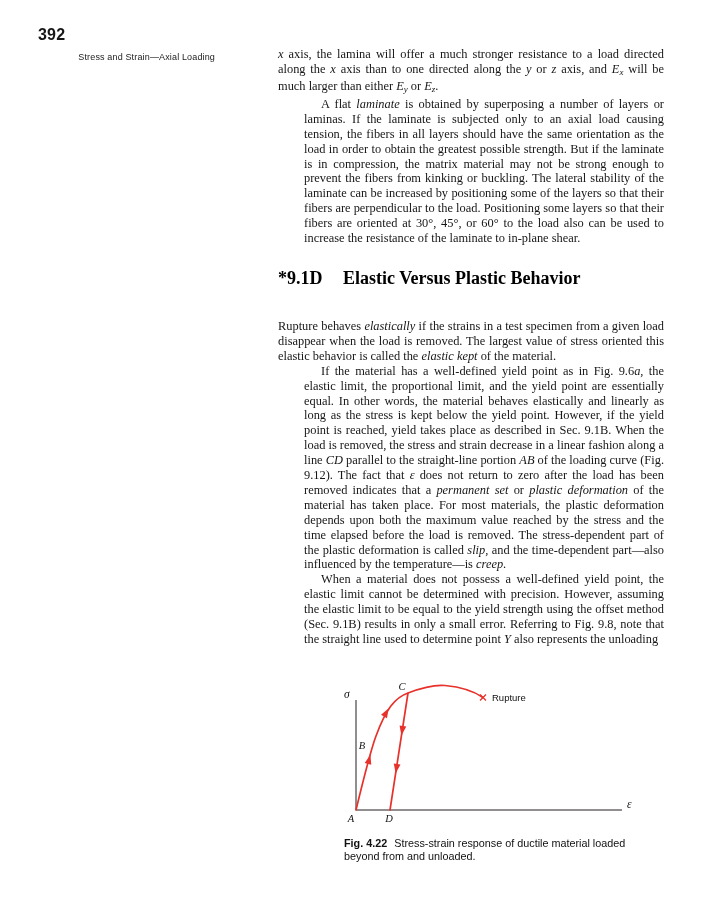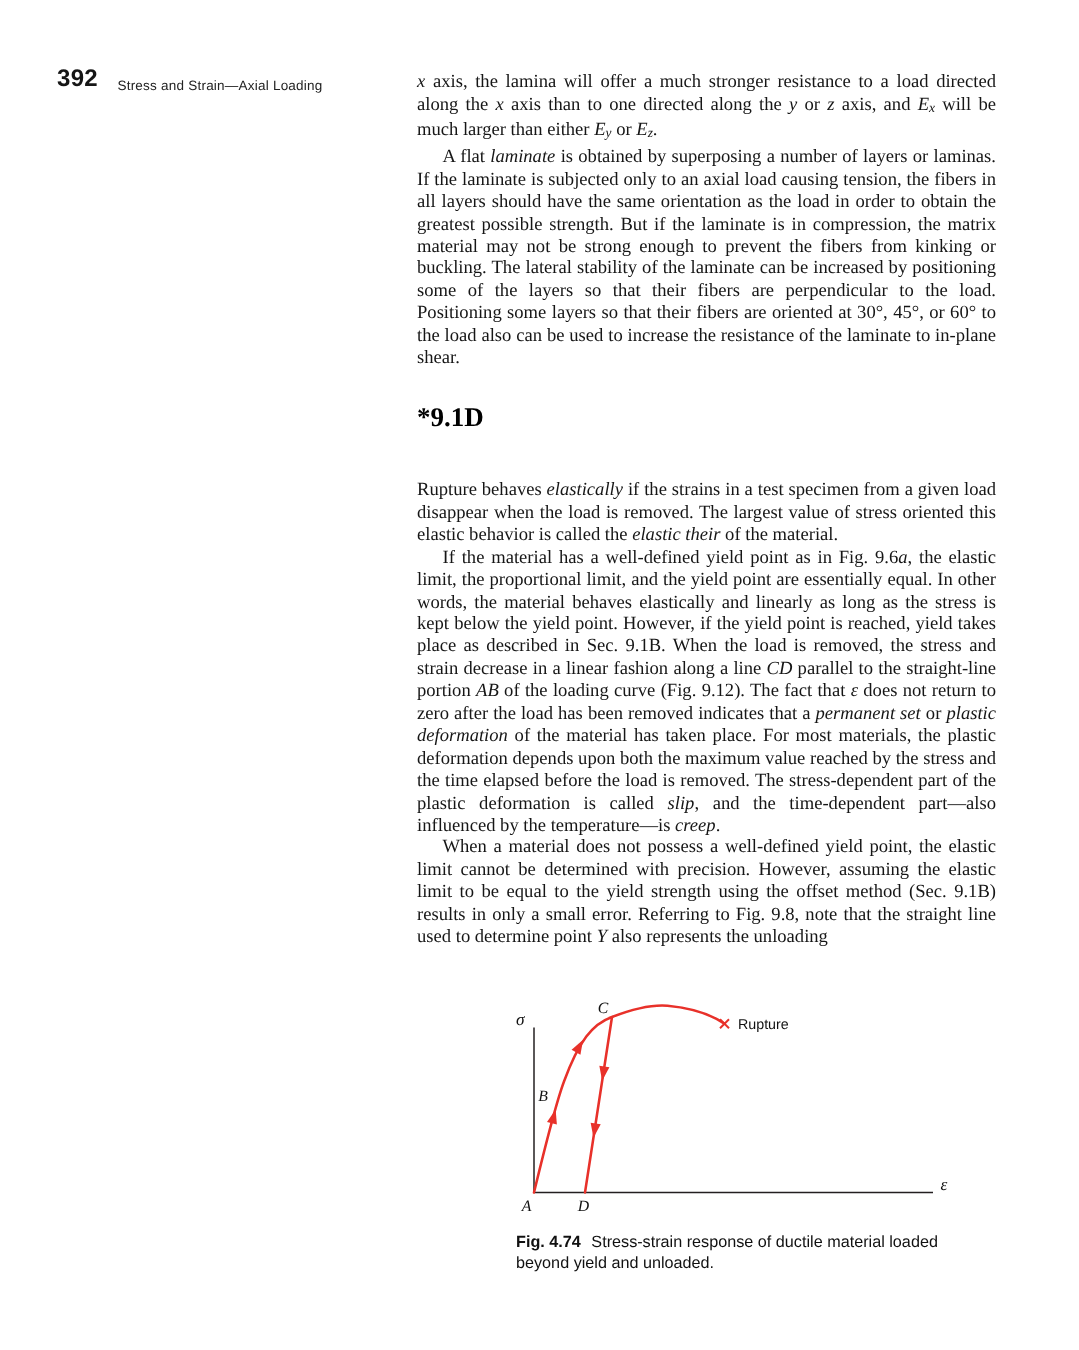--- a/index.html
+++ b/index.html
@@ -6,33 +6,33 @@
   html,body { background:#ffffff; }
   body {
     width:719px; height:900px; position:relative; overflow:hidden;
     font-family:"Liberation Serif", serif; color:#161616;
   }
   .page { position:absolute; inset:0; background:#fff; }
 
   
   .running-header {
     position:absolute; top:26px; left:38px;
-    display:flex; align-items:flex-end; gap:13px;
+    display:flex; align-items:flex-start; gap:13px;
     font-family:"Liberation Sans", sans-serif;
   }
   .page-number { font-size:16px; font-weight:bold; letter-spacing:0.2px; }
   .running-title { font-size:9px; color:#222; letter-spacing:0.15px;margin-top:26px; }
 
   
   .text-column { position:absolute; left:278px; top:47px; width:386px; }
   .para {
     font-size:12.4px; line-height:14.9px; text-align:justify;
     color:#161616;
   }
-  .para.indent { text-indent:17px; }
+  .para.indent { text-indent:17px;margin-left:26px; }
 
   .s-i { font-style:italic; }
   .s-isub { font-style:italic; font-size:0.72em; vertical-align:-0.18em; }
 
   .section-heading {
     display:flex; margin:21px 0 30px 0;
     font-weight:bold; font-size:18px; line-height:22px; color:#000;
   }
   .sec-label { width:65px; flex:none; }
   .sec-line { display:block; }
@@ -65,24 +65,25 @@
   </header>
 
   <main class="text-column">
 
     <p class="para"><span class="s-i">x</span><span> axis, the lamina will offer a much stronger resistance to a load directed along the </span><span class="s-i">x</span><span> axis than to one directed along the </span><span class="s-i">y</span><span> or </span><span class="s-i">z</span><span> axis, and </span><span class="s-i">E</span><span class="s-isub">x</span><span> will be much larger than either </span><span class="s-i">E</span><span class="s-isub">y</span><span> or </span><span class="s-i">E</span><span class="s-isub">z</span><span>.</span></p>
     <p class="para indent"><span>A flat </span><span class="s-i">laminate</span><span> is obtained by superposing a number of layers or laminas. If the laminate is subjected only to an axial load causing tension, the fibers in all layers should have the same orientation as the load in order to obtain the greatest possible strength. But if the laminate is in compression, the matrix material may not be strong enough to prevent the fibers from kinking or buckling. The lateral stability of the laminate can be increased by positioning some of the layers so that their fibers are perpendicular to the load. Positioning some layers so that their fibers are oriented at 30°, 45°, or 60° to the load also can be used to increase the resistance of the laminate to in-plane shear.</span></p>
 
     <h2 class="section-heading">
       <span class="sec-label">*9.1D</span>
       <span class="sec-title">
+        <span class="sec-line">Elastic Versus Plastic Behavior</span>
       </span>
     </h2>
 
-    <p class="para"><span>Rupture behaves </span><span class="s-i">elastically</span><span> if the strains in a test specimen from a given load disappear when the load is removed. The largest value of stress oriented this elastic behavior is called the </span><span class="s-i">elastic their</span><span> of the material.</span></p>
+    <p class="para"><span>Rupture behaves </span><span class="s-i">elastically</span><span> if the strains in a test specimen from a given load disappear when the load is removed. The largest value of stress oriented this elastic behavior is called the </span><span class="s-i">elastic kept</span><span> of the material.</span></p>
     <p class="para indent"><span>If the material has a well-defined yield point as in Fig. 9.6</span><span class="s-i">a</span><span>, the elastic limit, the proportional limit, and the yield point are essentially equal. In other words, the material behaves elastically and linearly as long as the stress is kept below the yield point. However, if the yield point is reached, yield takes place as described in Sec. 9.1B. When the load is removed, the stress and strain decrease in a linear fashion along a line </span><span class="s-i">CD</span><span> parallel to the straight-line portion </span><span class="s-i">AB</span><span> of the loading curve (Fig. 9.12). The fact that </span><span class="s-i">ε</span><span> does not return to zero after the load has been removed indicates that a </span><span class="s-i">permanent set</span><span> or </span><span class="s-i">plastic deformation</span><span> of the material has taken place. For most materials, the plastic deformation depends upon both the maximum value reached by the stress and the time elapsed before the load is removed. The stress-dependent part of the plastic deformation is called </span><span class="s-i">slip</span><span>, and the time-dependent part—also influenced by the temperature—is </span><span class="s-i">creep</span><span>.</span></p>
     <p class="para indent"><span>When a material does not possess a well-defined yield point, the elastic limit cannot be determined with precision. However, assuming the elastic limit to be equal to the yield strength using the offset method (Sec. 9.1B) results in only a small error. Referring to Fig. 9.8, note that the straight line used to determine point </span><span class="s-i">Y</span><span> also represents the unloading</span></p>
 
     <figure class="figure-block">
       <svg class="chart" width="315" height="150" viewBox="0 0 315 150" xmlns="http://www.w3.org/2000/svg">
 
         <line class="axis" x1="16" y1="20" x2="16" y2="130"></line>
         <line class="axis" x1="16" y1="130" x2="282" y2="130"></line>
 
         <text class="varlabel" x="4" y="18">σ</text>
@@ -110,19 +111,19 @@
         </g>
 
         <text class="pointlabel" x="11" y="142" text-anchor="middle">A</text>
         <text class="pointlabel" x="22" y="69" text-anchor="middle">B</text>
         <text class="pointlabel" x="62" y="10" text-anchor="middle">C</text>
         <text class="pointlabel" x="49" y="142" text-anchor="middle">D</text>
         <text class="annotation" x="152" y="21">Rupture</text>
       </svg>
 
       <figcaption class="figure-caption">
-        <span class="caption-label">Fig. 4.74</span>
-        <span class="caption-text">Stress-strain response of ductile material loaded beyond yield and unloaded.</span>
+        <span class="caption-label">Fig. 4.22</span>
+        <span class="caption-text">Stress-strain response of ductile material loaded beyond from and unloaded.</span>
       </figcaption>
     </figure>
 
   </main>
 </div>
 
 </body></html>

